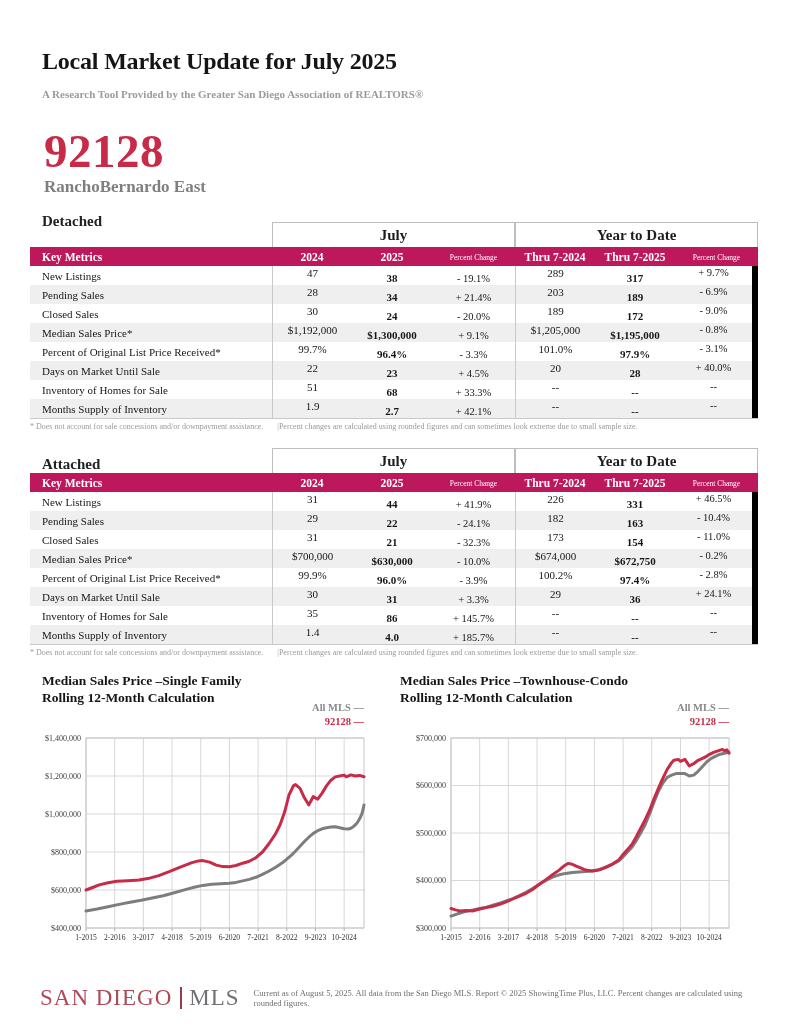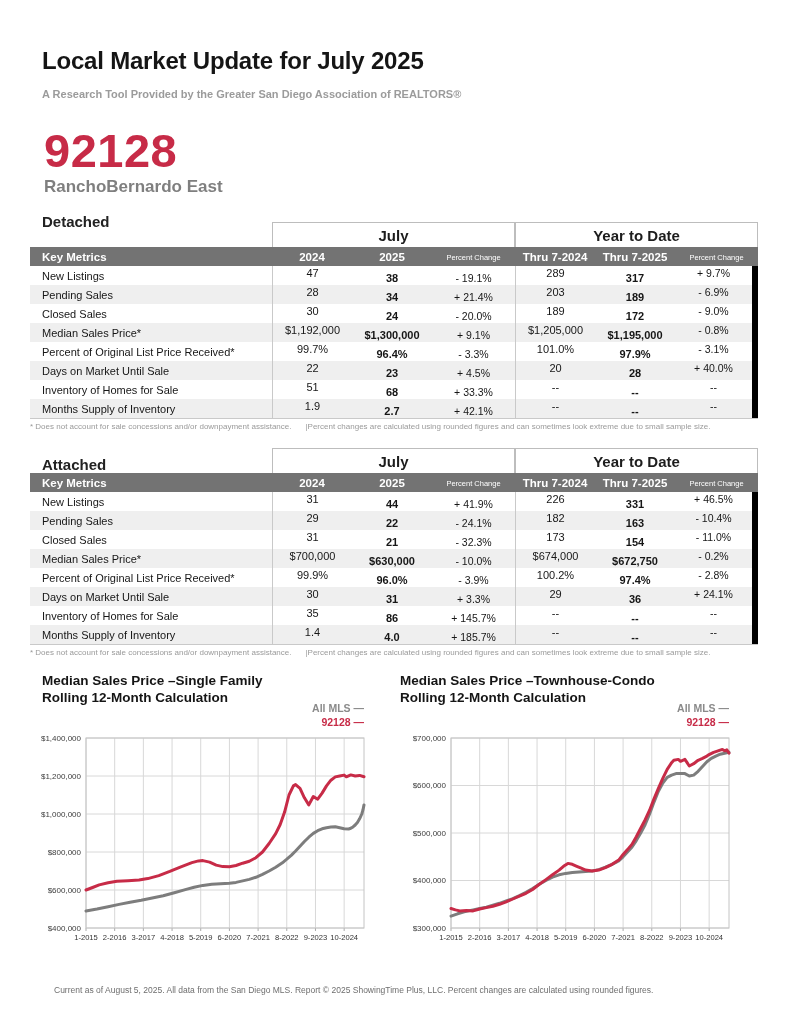--- a/index.html
+++ b/index.html
@@ -1,38 +1,38 @@
 <!DOCTYPE html>
 <html><head>
 <meta charset="utf-8">
 <style>
   html,body{margin:0;padding:0;background:#fff;}
   .page{position:relative;width:800px;height:1036px;background:#fff;overflow:hidden;
-        font-family:Liberation Sans, sans-serif;color:#111;}
+        font-family:Liberation Serif, serif;color:#111;}
 
   
   .hdr{position:absolute;left:42px;top:48px;}
   .hdr h1{margin:0;font-size:24px;line-height:26px;font-weight:bold;color:#151515;letter-spacing:-0.2px;}
   .hdr .sub{margin-top:14px;font-size:11px;font-weight:bold;color:#9b9b9b;}
 
   
   .zipblk{position:absolute;left:44px;top:130px;}
   .zipblk .zip{font-size:47px;line-height:42px;font-weight:bold;color:#C72B47;letter-spacing:0.5px;}
   .zipblk .area{margin-top:5px;font-size:17px;font-weight:bold;color:#7f7f7f;}
 
   
   .mtable{position:absolute;left:30px;width:728px;}
   .t1{top:222px;} .t2{top:448px;}
   .grouprow{display:grid;grid-template-columns:242px 243px 243px;height:25px;}
   .glabel{position:relative;font-size:15px;font-weight:bold;color:#222;padding-left:12px;display:flex;align-items:flex-end;}
   .t1 .glabel .section-label{position:relative;top:-17px;}
   .gbox{border:1px solid #bdbdbd;border-bottom:none;text-align:center;font-weight:bold;font-size:15px;
         display:flex;align-items:center;justify-content:center;color:#1d1d1d;}
   .redrow{display:grid;grid-template-columns:242px 80px 80px 83px 80px 80px 83px;height:19px;
-          background:#737373;color:#fff;align-items:center;}
+          background:#be185d;color:#fff;align-items:center;}
   .rc{text-align:center;font-size:11.5px;font-weight:bold;}
   .rc.metric{text-align:left;padding-left:12px;}
   .rc.pchead{font-size:7.5px;font-weight:normal;padding-top:2px;}
   .tbody{border-bottom:1px solid #c9c9c9;}
   .trow{display:grid;grid-template-columns:242px 80px 80px 83px 80px 80px 83px;height:19px;}
   .trow:nth-child(even){background:#EFEFEF;}
   .c{font-size:11px;display:flex;justify-content:center;align-items:center;color:#161616;}
   .c.metric{justify-content:flex-start;padding-left:12px;}
   .trow .c:nth-child(2),.trow .c:nth-child(5){border-left:1px solid #c9c9c9;}
   .trow .c:nth-child(7){border-right:6px solid #000000;}
@@ -376,16 +376,21 @@
         <line x1="316.14285714285717" x2="316.14285714285717" y1="8" y2="198" stroke="#d8d8d8" stroke-width="1"></line>
         <line x1="316.14285714285717" x2="316.14285714285717" y1="198" y2="201" stroke="#aaaaaa" stroke-width="1"></line>
         <text x="316.14285714285717" y="210" font-size="7.6" fill="#333" text-anchor="middle">10-2024</text>
         <rect x="58" y="8" width="278" height="190" fill="none" stroke="#c4c4c4" stroke-width="1"></rect>
         <polyline points="58.0,186.1 64.6,183.8 71.2,181.8 80.1,179.9 86.7,178.5 93.3,177.1 99.9,175.2 106.5,173.3 113.2,170.9 119.8,168.6 126.4,165.7 133.0,162.4 139.6,158.6 146.3,154.3 152.9,150.5 159.5,147.2 166.1,144.8 172.7,143.4 179.3,142.4 186.0,141.9 192.6,141.5 199.2,141.0 205.8,139.6 212.4,137.2 219.1,134.3 225.7,131.0 230.1,126.8 234.5,122.0 238.9,117.3 243.3,110.6 247.7,103.0 252.2,94.5 256.6,84.0 261.0,72.1 265.4,61.2 269.8,53.1 274.2,47.4 278.6,45.1 283.0,43.6 287.5,43.6 291.9,43.6 296.3,46.0 300.7,45.1 305.1,41.3 309.5,36.5 313.9,31.8 318.3,28.4 322.8,26.1 327.2,24.2 331.6,23.2 336.0,22.3" fill="none" stroke="#7d7d7d" stroke-width="3" stroke-linejoin="round" stroke-linecap="round"></polyline>
         <polyline points="58.0,178.5 62.4,179.9 66.8,180.9 73.4,180.4 80.1,180.9 86.7,179.0 93.3,177.6 99.9,176.2 106.5,174.3 113.2,171.9 119.8,169.0 126.4,166.2 133.0,163.3 139.6,159.5 146.3,154.3 152.9,149.6 159.5,144.8 166.1,140.1 170.5,136.3 174.9,133.4 179.3,134.3 183.8,136.3 188.2,138.2 192.6,140.1 199.2,141.0 205.8,140.1 212.4,137.7 219.1,134.3 225.7,130.1 230.1,124.4 234.5,119.6 238.9,114.4 243.3,106.8 247.7,98.3 252.2,89.7 256.6,80.2 261.0,68.8 265.4,58.3 269.8,48.4 274.2,39.3 278.6,32.7 280.8,30.3 285.3,29.4 287.5,31.3 291.9,29.4 294.1,32.7 296.3,36.0 300.7,33.7 305.1,30.3 309.5,28.4 313.9,26.1 316.1,24.6 320.6,22.3 325.0,20.8 329.4,19.4 331.6,20.8 333.8,19.9 336.0,23.2" fill="none" stroke="#C72B47" stroke-width="3" stroke-linejoin="round" stroke-linecap="round"></polyline>
       </svg>
   </div>
 
   <div class="pfooter">
+    <div class="logo">
+      <span class="p1">SAN DIEGO</span>
+      <span class="bar"></span>
+      <span class="p2">MLS</span>
+    </div>
     <div class="ftext">Current as of August 5, 2025. All data from the San Diego MLS. Report © 2025 ShowingTime Plus, LLC. Percent changes are calculated using rounded figures.</div>
   </div>
 
 </div>
 
 </body></html>

